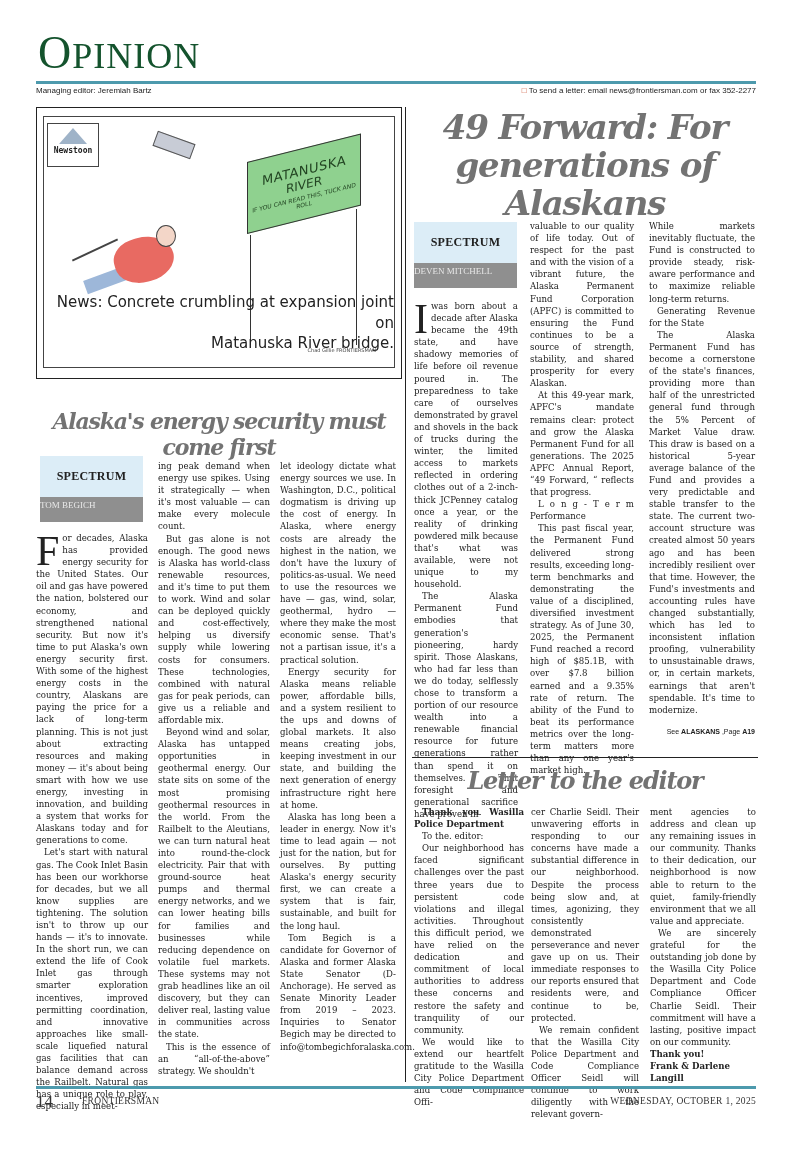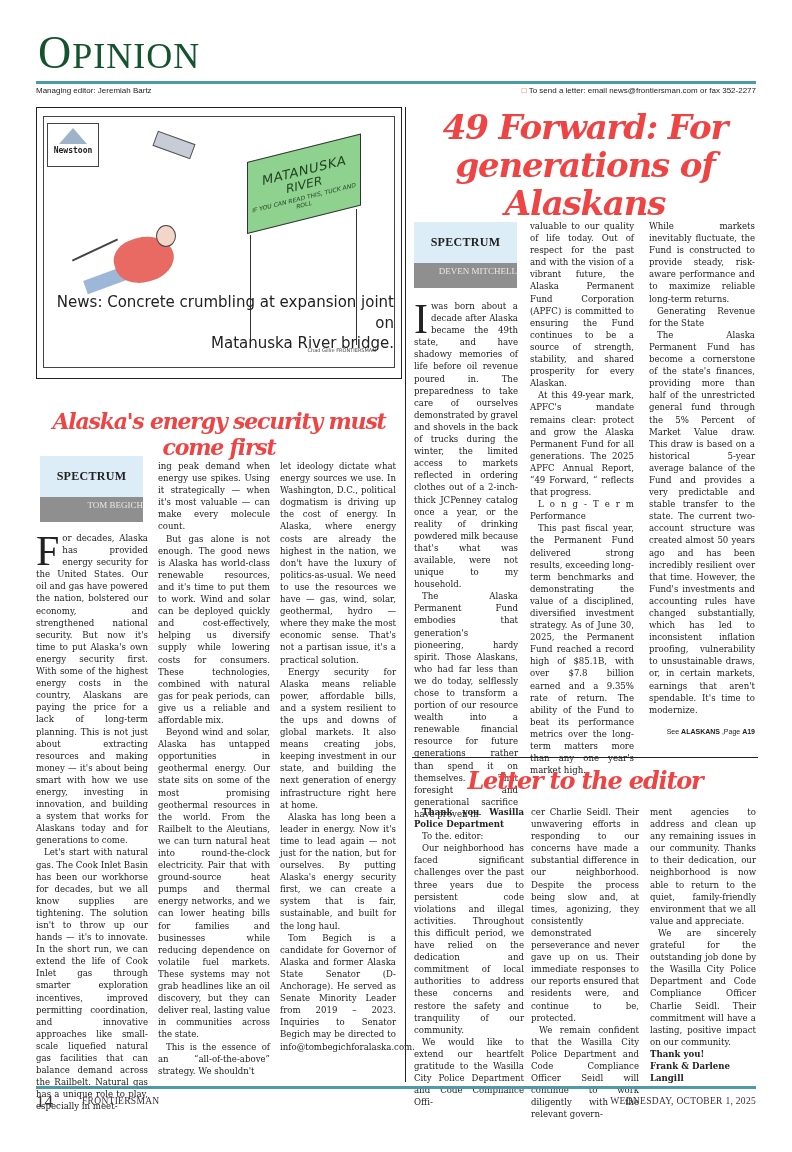--- a/index.html
+++ b/index.html
@@ -22,27 +22,27 @@
   .sign-post { position:absolute; width:1px; background:#333; }
   .man { position:absolute; left:70px; top:120px; width:60px; height:45px; background:#e86a62; border-radius:45% 55% 50% 50%; transform:rotate(-15deg); }
   .man-head { position:absolute; left:112px; top:108px; width:18px; height:20px; background:#f3d6c8; border:1px solid #444; border-radius:50%; }
   .man-legs { position:absolute; left:40px; top:155px; width:50px; height:14px; background:#9db7d9; transform:rotate(-20deg); }
   .lever { position:absolute; left:26px; top:132px; width:50px; height:2px; background:#444; transform:rotate(-25deg); }
   .debris { position:absolute; left:110px; top:20px; width:38px; height:14px; background:#c8ccd6; border:1px solid #555; transform:rotate(20deg); }
   .caption { position:absolute; left:0; right:0; bottom:14px; text-align:right; font-family:"DejaVu Sans", sans-serif; font-size:15px; color:#222; line-height:1.35; }
   .signature { position:absolute; right:18px; bottom:14px; font-size:5px; font-family:"DejaVu Sans", sans-serif; color:#444; }
   .vrule { width:1px; background:#222; }
   .hrule { height:1px; background:#222; }
-  .headline { font-family:"DejaVu Serif", serif; font-style:italic; font-weight:bold; color:#ef4444; letter-spacing:-1.2px; text-align:center; }
+  .headline { font-family:"DejaVu Serif", serif; font-style:italic; font-weight:bold; color:#737373; letter-spacing:-1.2px; text-align:center; }
   .h-right { left:412px; top:108px; width:346px; font-size:34px; line-height:1.12; }
   .h-left { left:36px; top:408px; width:366px; font-size:22px; }
   .h-letter { left:412px; top:766px; width:346px; font-size:24px; }
   .spectrum { width:103px; }
   .spectrum .top { height:41px; background:#dcedf7; font-family:"Liberation Serif", serif; font-weight:bold; font-size:12px; color:#222; display:flex; align-items:center; justify-content:center; letter-spacing:0.3px; }
-  .spectrum .bot { height:25px; background:#8f8f8f; font-family:"Liberation Serif", serif; font-size:9px; color:#e8e8e8; text-align:right; padding-top:3px; box-sizing:border-box; }
+  .spectrum .bot { height:25px; background:#8f8f8f; font-family:"Liberation Serif", serif; font-size:9px; color:#e8e8e8; text-align:left; padding-top:3px; box-sizing:border-box; }
   .col { font-family:"DejaVu Serif", serif; font-size:8.6px; line-height:12.1px; color:#222; text-align:justify; hyphens:none; }
   .col p { margin:0; text-indent:8px; }
   .col p.noindent { text-indent:0; }
   .dropcap { float:left; font-family:"Liberation Serif", serif; font-size:42px; line-height:34px; margin:2px 3px 0 0; color:#222; }
   .seealso { text-align:right; font-family:"Liberation Sans", sans-serif; font-size:7px; margin-top:10px; }
   .seealso b { font-weight:bold; }
   .letter-title { font-weight:bold; text-indent:8px; }
   .signoff { font-weight:bold; }
   .footer-rule { left:36px; top:1086px; width:720px; height:3px; background:#4d9aad; }
   .page-num { left:36px; top:1092px; font-family:"Liberation Serif", serif; font-size:17px; color:#333; }

